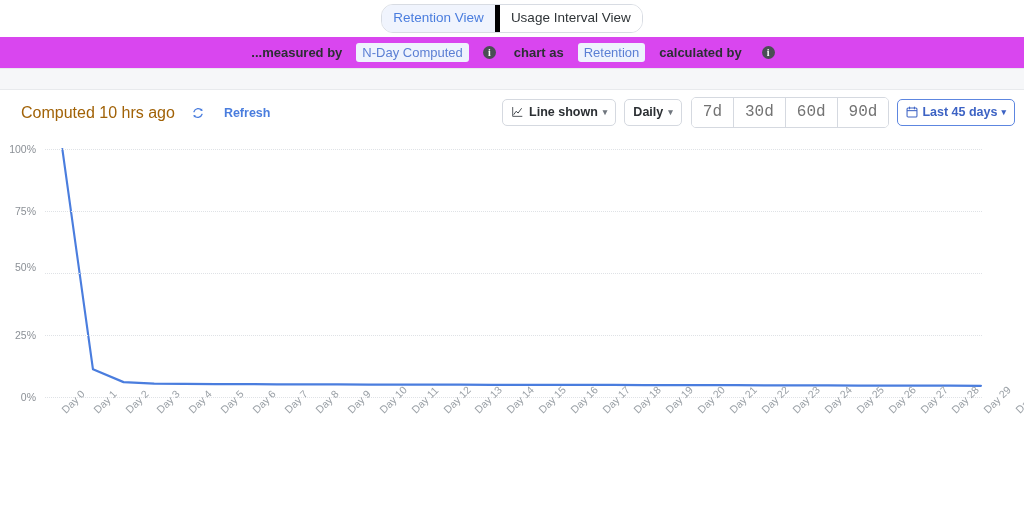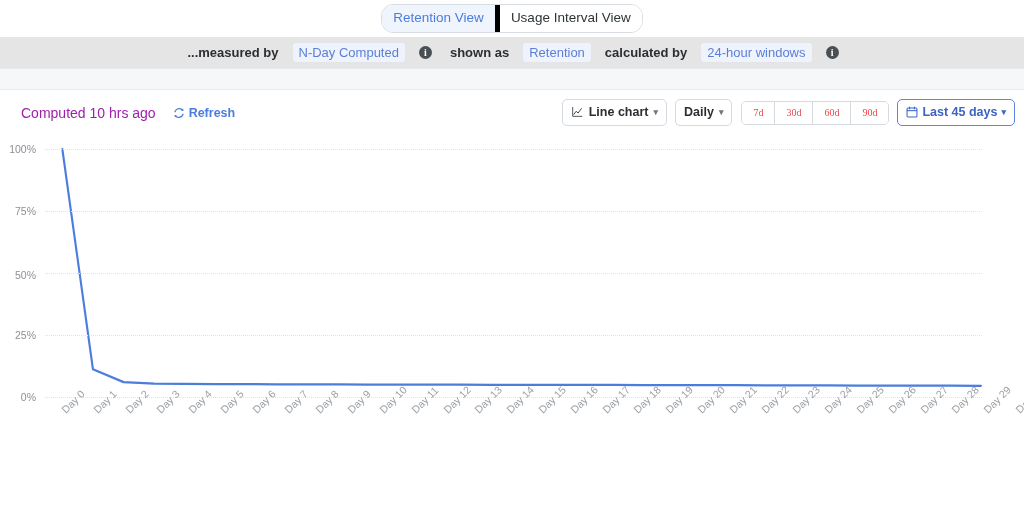--- a/index.html
+++ b/index.html
@@ -39,21 +39,21 @@
     color: #4a7dde;
     background: #f0f4fd;
   }
   .segmented .seg + .seg { border-left: 5px solid #000000; }
 
   
   .measured-row {
     height: 31px;
     display: flex; align-items: center; justify-content: center;
     gap: 8px;
-    background: #e5e5e5;
+    background: #d946ef;
   }
   .m-static {
     font-size: 13px; font-weight: bold; color: #2b2f33;
     padding: 0 6px;
     white-space: nowrap;
   }
   .m-chip {
     font-size: 13px; color: #5b7fd4;
     background: #eef3fd;
     border-radius: 3px;
@@ -90,25 +90,25 @@
   .btn-disabled {
     font-size: 12.5px; color: #a7acb3;
     background: #eceef1;
     border: 1px solid #e2e5e9;
     border-radius: 5px;
     padding: 5px 9px 6px;
     cursor: default;
     white-space: nowrap;
   }
   .computed {
-    font-size: 14px; color: #a21caf;
+    font-size: 16px; color: #a16207;
     margin-left: 11px; white-space: nowrap;
   }
   .refresh {
-    display: inline-flex; align-items: center; gap: 4px;
+    display: inline-flex; align-items: center; gap: 20px;
     margin-left: 17px;
     font-size: 12.5px; color: #4a7dde; font-weight: bold;
     cursor: pointer; white-space: nowrap;
   }
   .spacer { flex: 1 1 auto; }
 
   .ctl {
     display: inline-flex; align-items: center; gap: 5px;
     border: 1px solid #d5d9e0;
     border-radius: 5px;
@@ -119,24 +119,24 @@
     margin-left: 8px;
   }
   .chev { font-size: 9px; color: #70767e; }
 
   .range-group {
     display: flex; margin-left: 9px;
     border: 1px solid #d5d9e0; border-radius: 5px; overflow: hidden;
     background: #fff;
   }
   .range-group .rb {
-    font-size: 10px; color: #ef4444;
+    font-size: 16px; color: #737373;
     padding: 5px 11px 6px; background: #fff;
     border: none; cursor: pointer; white-space: nowrap;
-    font-family: Liberation Serif, serif;
+    font-family: Liberation Mono, monospace;
   }
   .range-group .rb + .rb { border-left: 1px solid #d5d9e0; }
 
   .daterange {
     display: inline-flex; align-items: center; gap: 4px;
     border: 1px solid #5d86e0; border-radius: 5px;
     background: #fff; color: #3d63c4;
     font-size: 12.5px; font-weight: bold;
     padding: 5px 8px 6px; margin-left: 8px;
     cursor: pointer; white-space: nowrap;
@@ -176,24 +176,23 @@
     <div class="segmented">
       <button class="seg active">Retention View</button>
       <button class="seg">Usage Interval View</button>
     </div>
   </div>
 
   <div class="measured-row">
     <span class="m-static">...measured by</span>
     <span class="m-chip">N-Day Computed</span>
     <span class="info-dot">i</span>
-    <span class="m-static">shown as</span>
+    <span class="m-static">chart as</span>
     <span class="m-chip">Retention</span>
     <span class="m-static">calculated by</span>
-    <span class="m-chip">24-hour windows</span>
     <span class="info-dot">i</span>
   </div>
 
   <div class="band"></div>
 
   <div class="toolbar">
     <span class="computed">Computed 10 hrs ago</span>
     <span class="refresh">
       <svg width="12" height="12" viewBox="0 0 16 16">
         <path d="M13.2 4.6A6 6 0 0 0 2.6 6.3" fill="none" stroke="#4a7dde" stroke-width="1.7" stroke-linecap="round"></path>
@@ -204,21 +203,21 @@
       <span>Refresh</span>
     </span>
 
     <span class="spacer"></span>
 
     <button class="ctl">
       <svg width="13" height="12" viewBox="0 0 16 16">
         <path d="M1.6 1.4v12.4h12.8" fill="none" stroke="#41464c" stroke-width="1.2"></path>
         <path d="M3.2 11.2l3-4.2 2.6 2.4 4.4-6" fill="none" stroke="#41464c" stroke-width="1.3" stroke-linejoin="round" stroke-linecap="round"></path>
       </svg>
-      <span>Line chart</span>
+      <span>Line shown</span>
       <span class="chev">▾</span>
     </button>
 
     <button class="ctl">
       <span>Daily</span>
       <span class="chev">▾</span>
     </button>
 
     <div class="range-group">
       <button class="rb">7d</button>
@@ -235,21 +234,21 @@
       </svg>
       <span>Last 45 days</span>
       <span class="chev" style="color:#3d63c4">▾</span>
     </button>
   </div>
 
   <div class="chart-wrap">
     <div class="ylabels" id="ylabels">
         <div class="ylabel" style="top: 14px;">100%</div>
         <div class="ylabel" style="top: 76px;">75%</div>
-        <div class="ylabel" style="top: 140px;">50%</div>
+        <div class="ylabel" style="top: 132px;">50%</div>
         <div class="ylabel" style="top: 200px; text-align: right;">25%</div>
         <div class="ylabel" style="top: 262px;">0%</div>
       </div>
     <div class="plot" id="plot">
       <svg class="line-svg" id="lineSvg" viewBox="0 0 973 290" preserveAspectRatio="none" style="height: 290px;">
           <polyline points="18,14 49.79738562091503,234.224 81.59477124183006,247.11999999999998 113.39215686274508,248.60799999999998 145.18954248366012,248.856 176.98692810457516,249.10399999999998 208.78431372549016,249.10399999999998 240.5816993464052,249.35199999999998 272.37908496732024,249.35199999999998 304.17647058823525,249.35199999999998 335.9738562091503,249.6 367.7712418300653,249.6 399.56862745098033,249.6 431.3660130718954,249.6 463.1633986928104,249.84799999999998 494.96078431372547,249.84799999999998 526.7581699346405,249.84799999999998 558.5555555555555,249.84799999999998 590.3529411764705,249.84799999999998 622.1503267973856,250.096 653.9477124183006,250.096 685.7450980392156,250.096 717.5424836601306,250.096 749.3398692810457,250.344 781.1372549019607,250.344 812.9346405228757,250.344 844.7320261437908,250.59199999999998 876.5294117647059,250.59199999999998 908.3267973856208,250.59199999999998 940.1241830065359,250.59199999999998 971.9215686274509,250.84" fill="none" stroke="#4a7dde" stroke-width="2.2" stroke-linejoin="round" stroke-linecap="round"></polyline>
         </svg>
     <div class="gridline" style="top: 14px;"></div>
         <div class="gridline" style="top: 76px;"></div>
         <div class="gridline" style="top: 138px;"></div>

